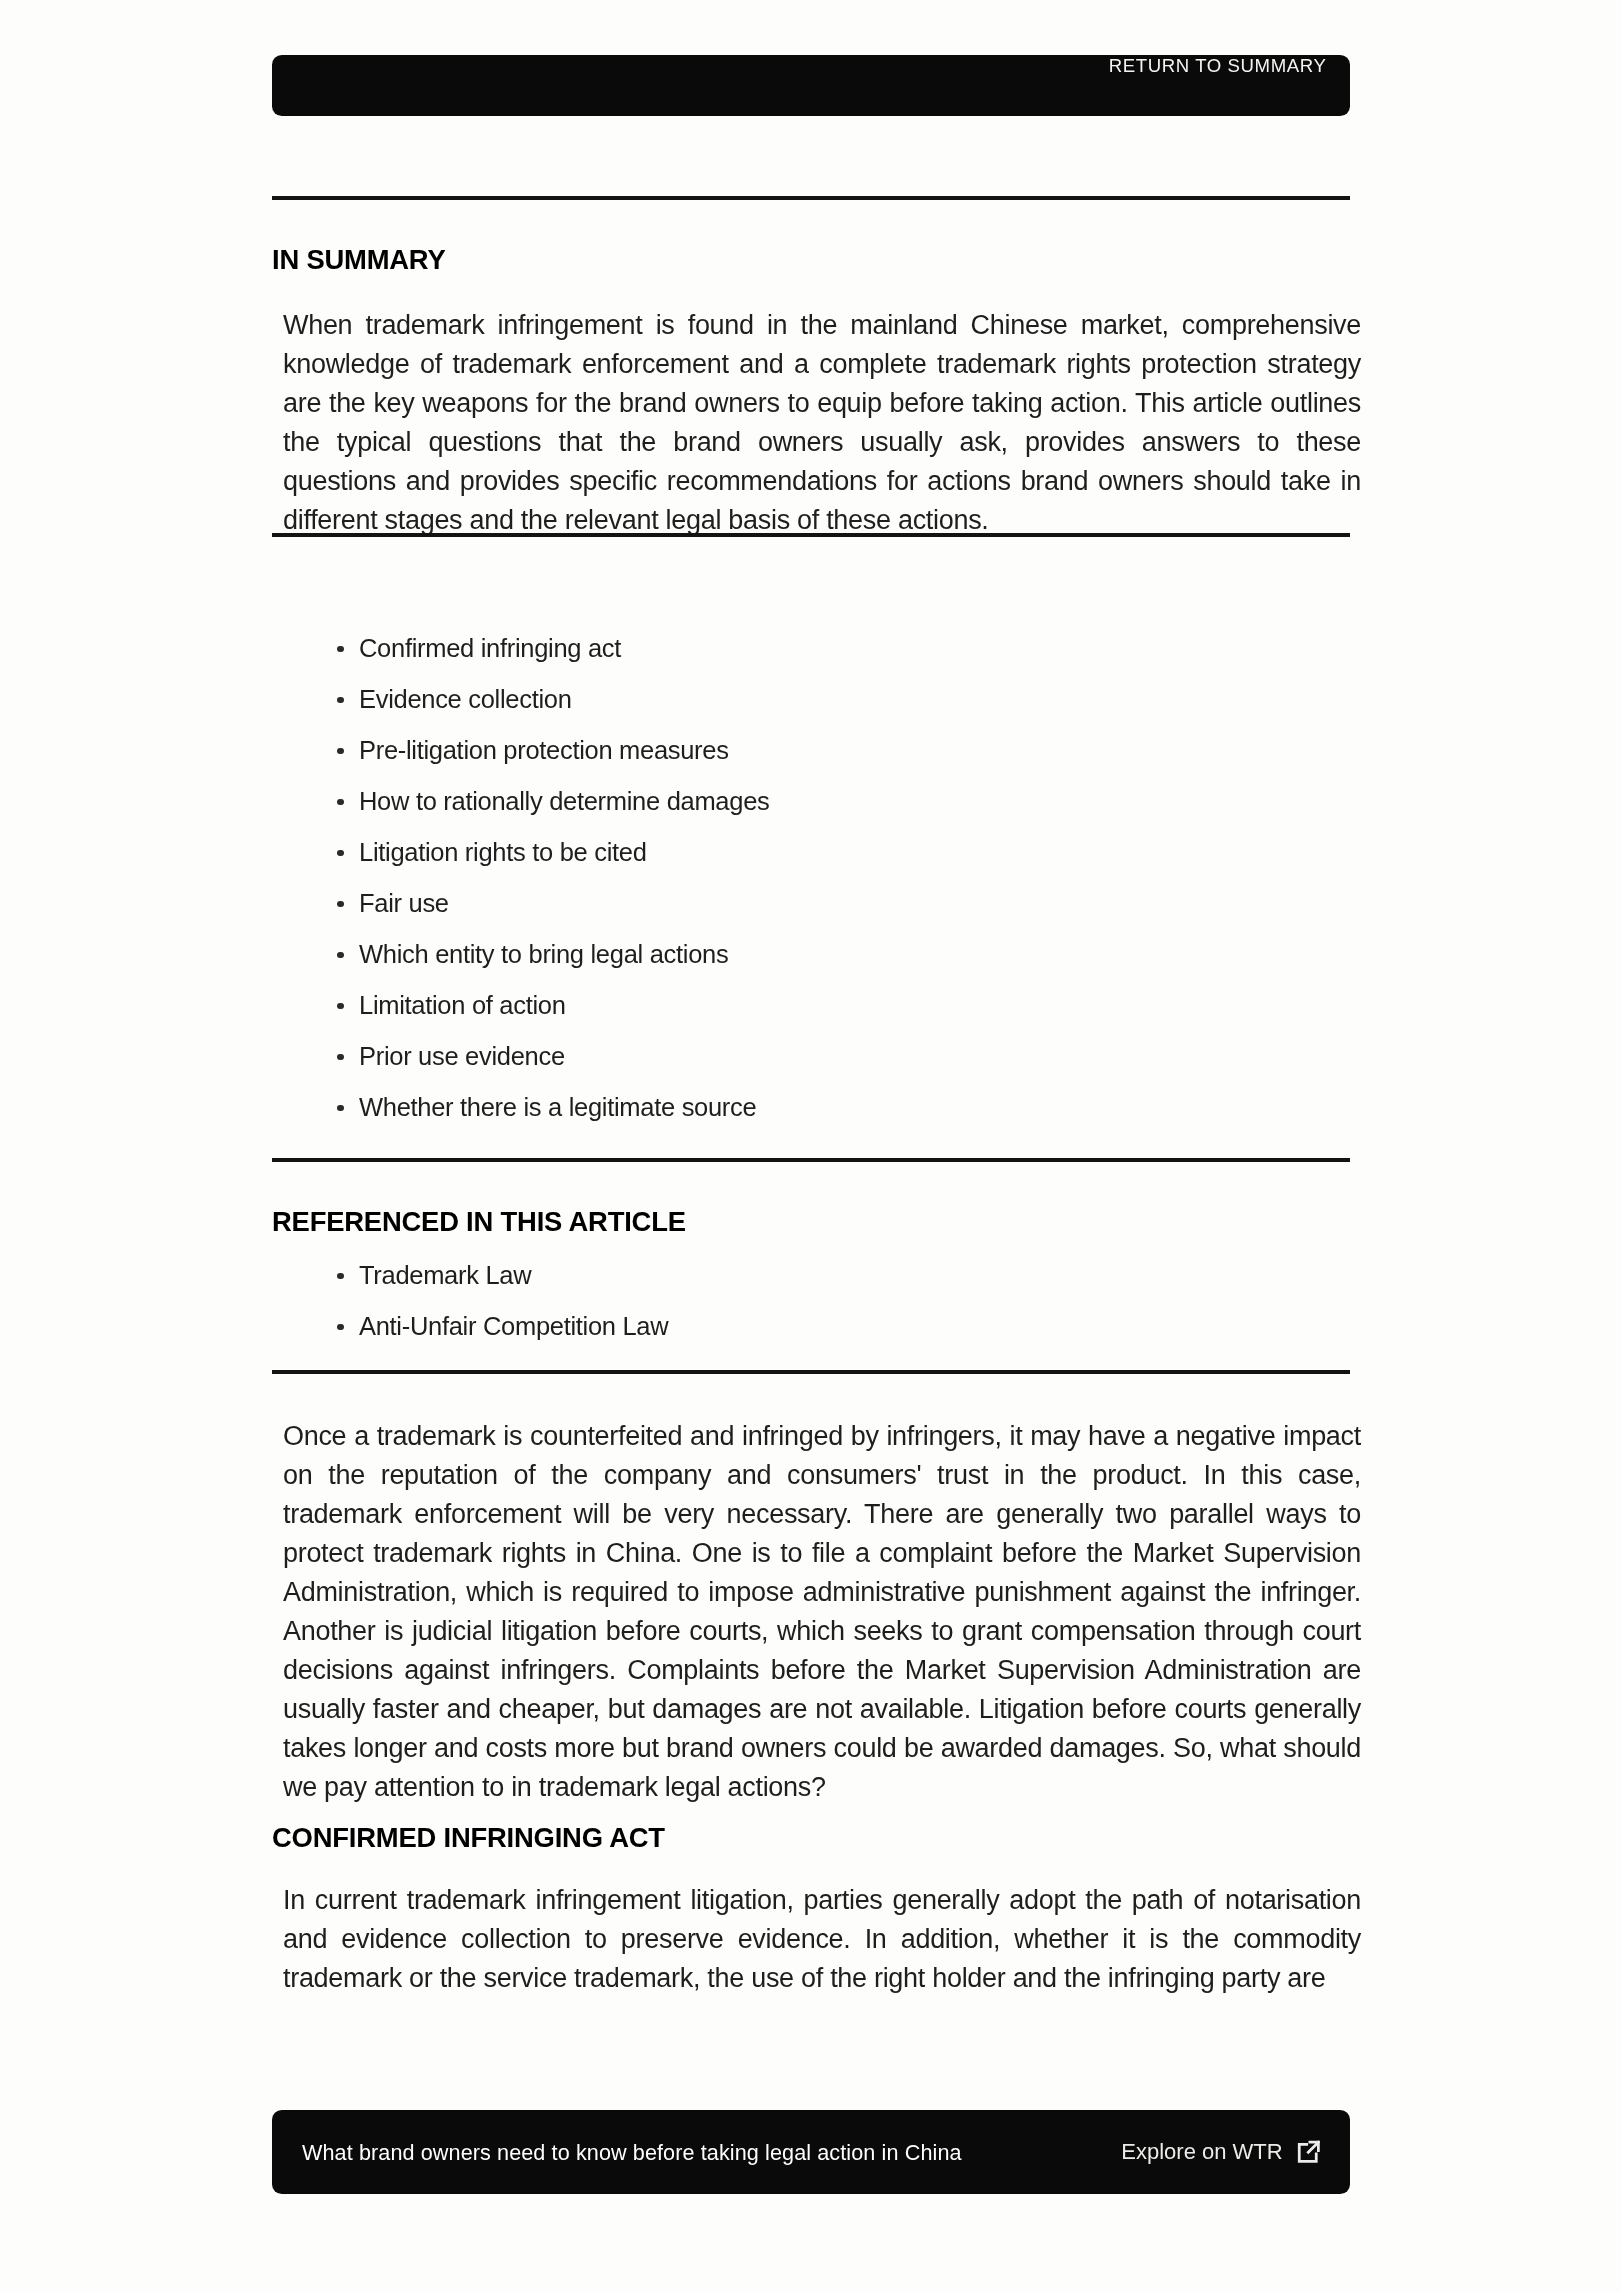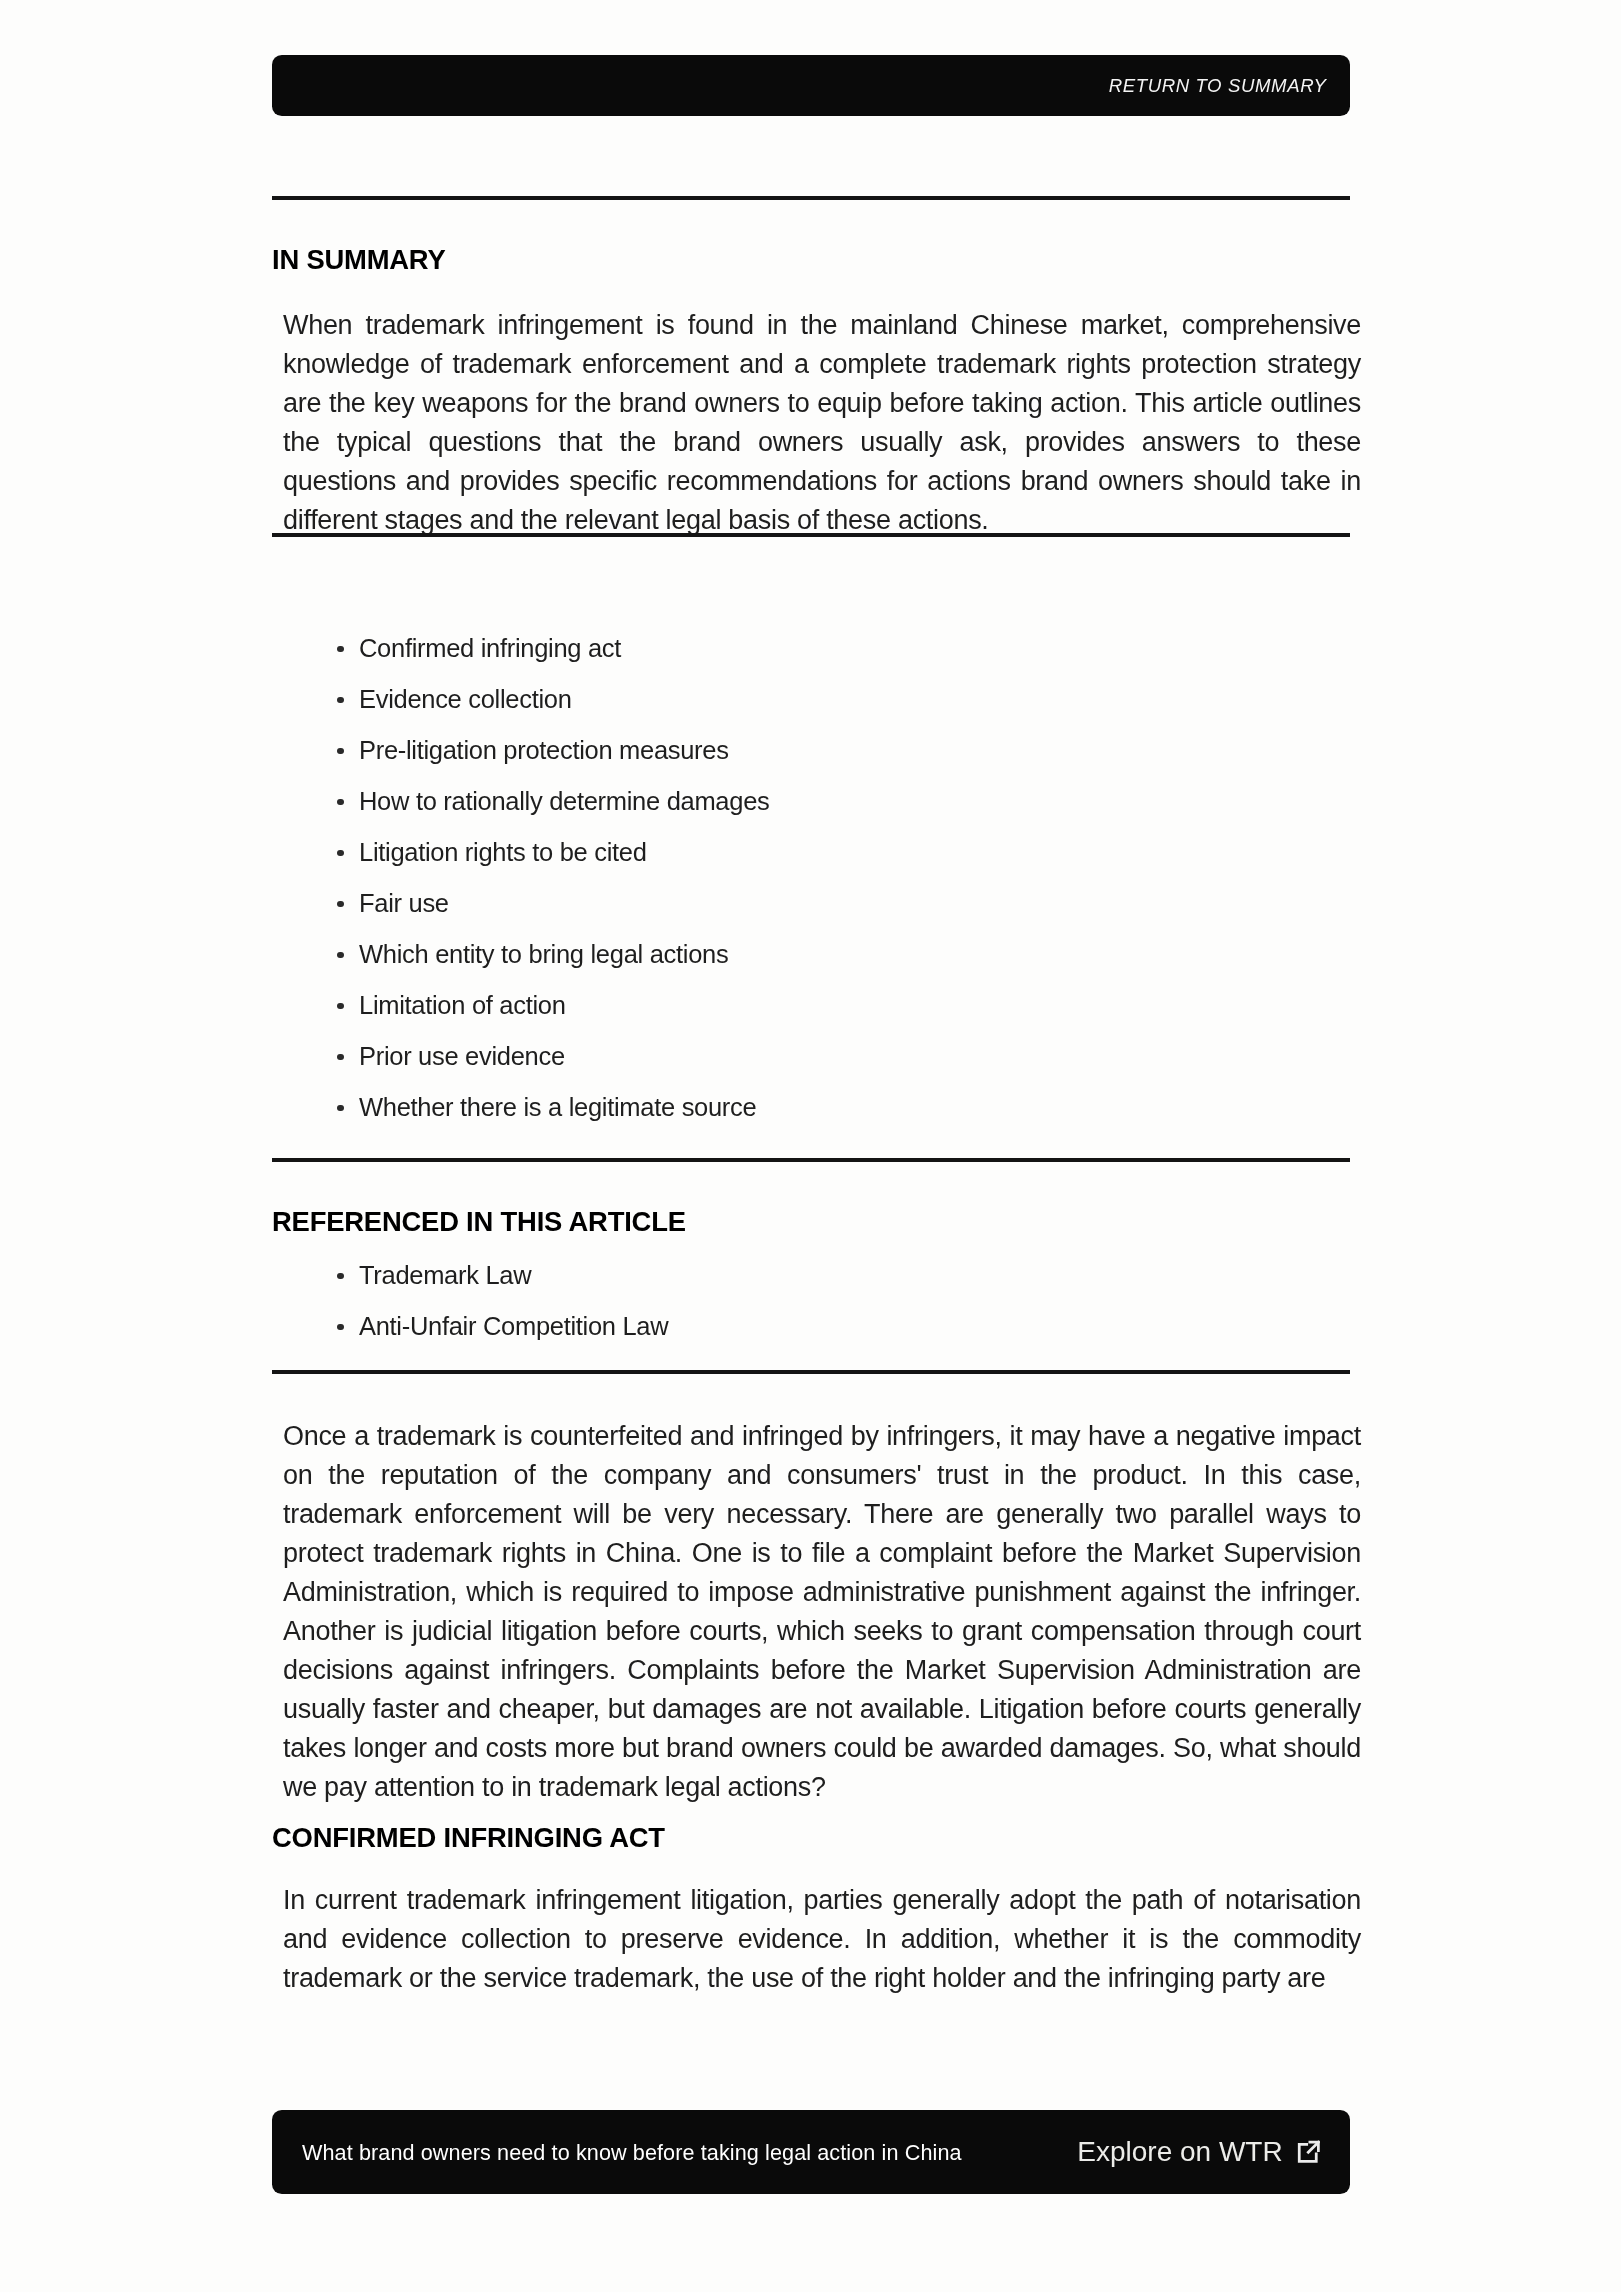--- a/index.html
+++ b/index.html
@@ -9,24 +9,23 @@
     background:#fdfdfc;
     font-family:"Liberation Sans", sans-serif;
     overflow:hidden;
   }
   .col{position:absolute;left:272px;width:1078px;}
 
   
   .top-bar{
     top:55px;height:61px;
     background:#0a0a0a;border-radius:9.8px;
-    display:flex;align-items:center;justify-content:flex-end;
+    display:flex;align-items:flex-start;justify-content:flex-end;
     padding-right:23.5px;box-sizing:border-box;
     cursor:pointer;
-    font-style:italic;
   }
   .top-bar span{
     color:#f4f4f4;font-size:18.6px;letter-spacing:0.6px;
   }
 
   
   .rule{height:3.9px;background:#141414;}
   .rule-1{top:196px;}
   .rule-2{top:533px;}
   .rule-3{top:1158px;}
@@ -78,21 +77,21 @@
     background:#0a0a0a;border-radius:9.8px;
     display:flex;align-items:center;justify-content:space-between;
     padding:0 30px;box-sizing:border-box;
   }
   .footer-title{
     color:#fff;font-size:21.6px;line-height:31px;
     max-width:706px;letter-spacing:0.1px;
   }
   .footer-link{
     display:flex;align-items:center;gap:11.8px;
-    color:#ecece9;font-size:28px;
+    color:#ecece9;font-size:22px;
     cursor:pointer;
   }
   .footer-link svg{display:block;}
 </style>
 </head>
 <body>
 
 <div class="page">
 
   <div class="col top-bar">

